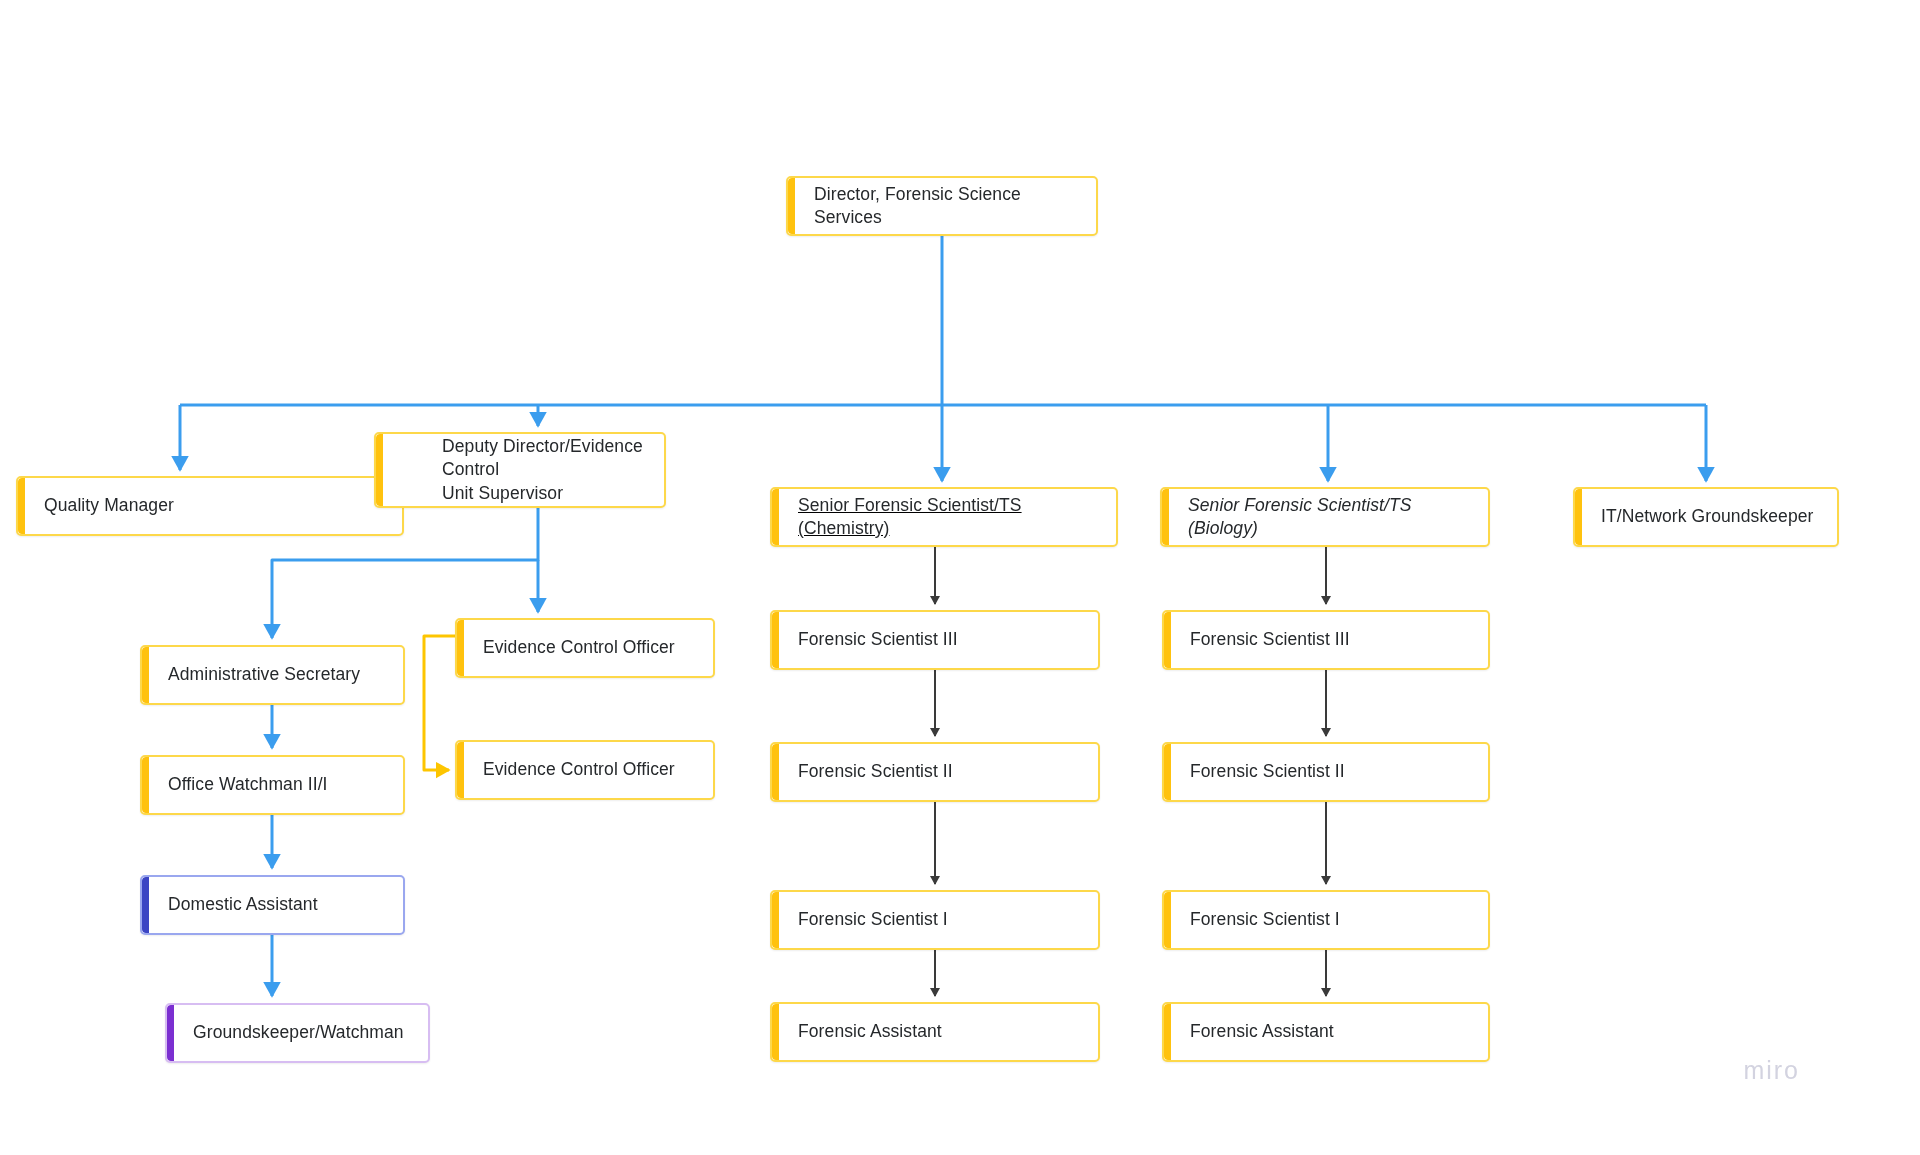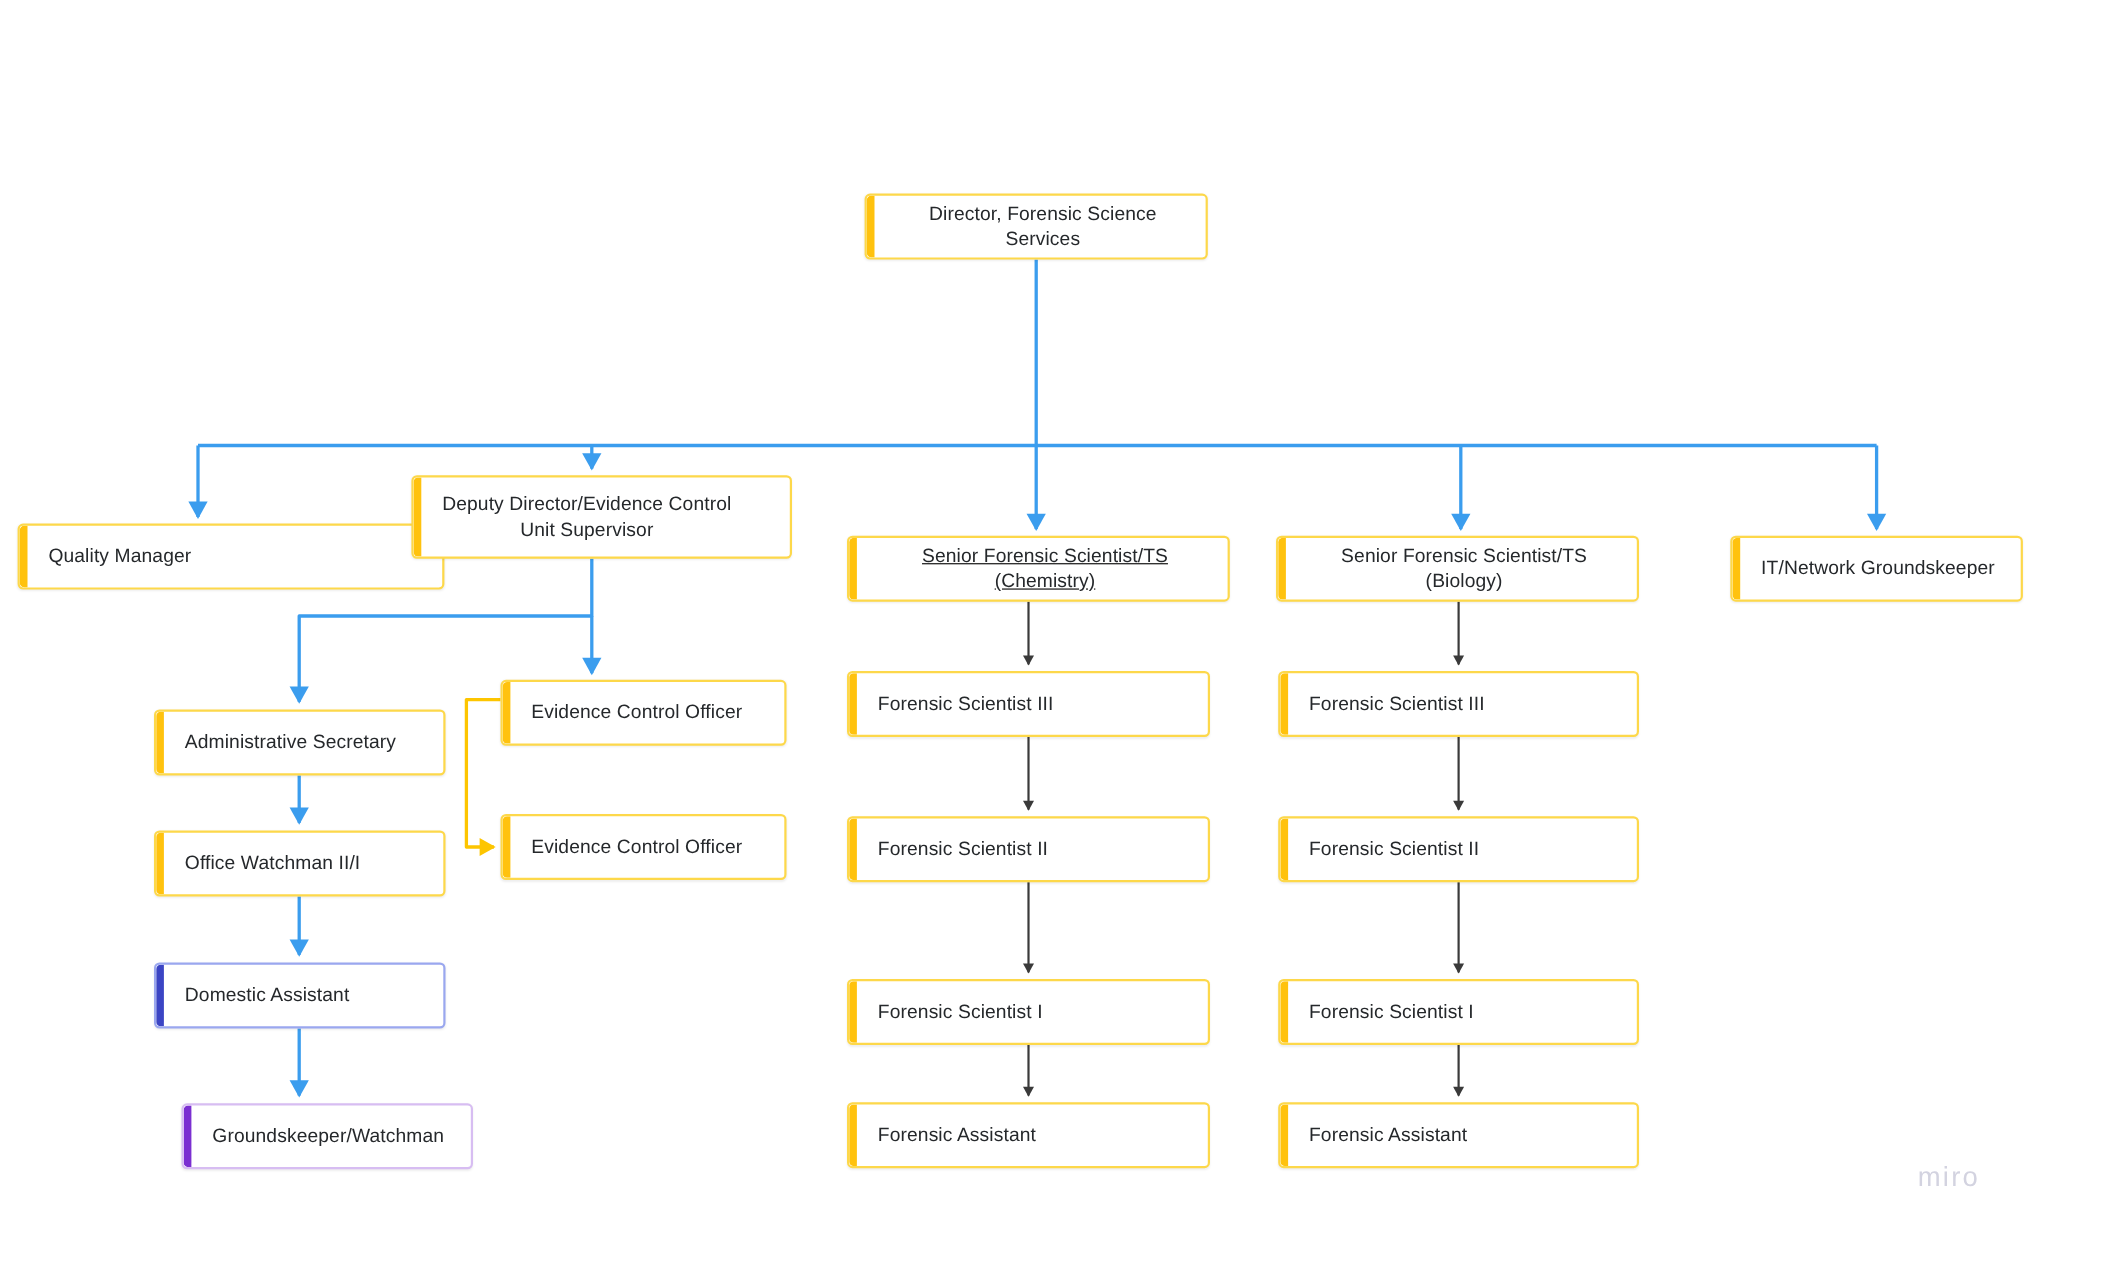--- a/index.html
+++ b/index.html
@@ -28,21 +28,20 @@
     pointer-events: none;
   }
   .node {
     position: absolute;
     background: #ffffff;
     border-radius: 5px;
     display: flex;
     align-items: center;
     box-shadow: 0 1px 2px rgba(0,0,0,0.07);
     overflow: hidden;
-    text-align: center;
   }
   .node .accent {
     position: absolute;
     left: 0;
     top: 0;
     bottom: 0;
     width: 7px;
     border-top-left-radius: 4px;
     border-bottom-left-radius: 4px;
   }
@@ -122,30 +121,30 @@
 
   <div id="nodes-layer">
       <div class="node" style="left: 786px; top: 176px; width: 312px; height: 60px; border: 2px solid rgb(253, 216, 74);">
         <span class="accent" style="background: rgb(255, 194, 14);"></span>
         <span class="label">Director, Forensic Science Services</span>
       </div>
       <div class="node" style="left: 16px; top: 476px; width: 388px; height: 60px; border: 2px solid rgb(253, 216, 74);">
         <span class="accent" style="background: rgb(255, 194, 14);"></span>
         <span class="label">Quality Manager</span>
       </div>
-      <div class="node" style="left: 374px; top: 432px; width: 346px; height: 76px; border: 2px solid rgb(253, 216, 74);">
+      <div class="node" style="left: 374px; top: 432px; width: 292px; height: 76px; border: 2px solid rgb(253, 216, 74); padding-left: 40px;">
         <span class="accent" style="background: rgb(255, 194, 14);"></span>
         <span class="label">Deputy Director/Evidence Control
 Unit Supervisor</span>
       </div>
       <div class="node" style="left: 770px; top: 487px; width: 348px; height: 60px; border: 2px solid rgb(253, 216, 74); text-decoration: underline;">
         <span class="accent" style="background: rgb(255, 194, 14);"></span>
         <span class="label">Senior Forensic Scientist/TS (Chemistry)</span>
       </div>
-      <div class="node" style="left: 1160px; top: 487px; width: 330px; height: 60px; border: 2px solid rgb(253, 216, 74);">
+      <div class="node" style="left: 1160px; top: 487px; width: 330px; height: 60px; border: 2px solid rgb(253, 216, 74); font-style: italic;">
         <span class="accent" style="background: rgb(255, 194, 14);"></span>
         <span class="label">Senior Forensic Scientist/TS (Biology)</span>
       </div>
       <div class="node" style="left: 1573px; top: 487px; width: 266px; height: 60px; border: 2px solid rgb(253, 216, 74);">
         <span class="accent" style="background: rgb(255, 194, 14);"></span>
         <span class="label">IT/Network Groundskeeper</span>
       </div>
       <div class="node" style="left: 140px; top: 645px; width: 265px; height: 60px; border: 2px solid rgb(253, 216, 74);">
         <span class="accent" style="background: rgb(255, 194, 14);"></span>
         <span class="label">Administrative Secretary</span>

